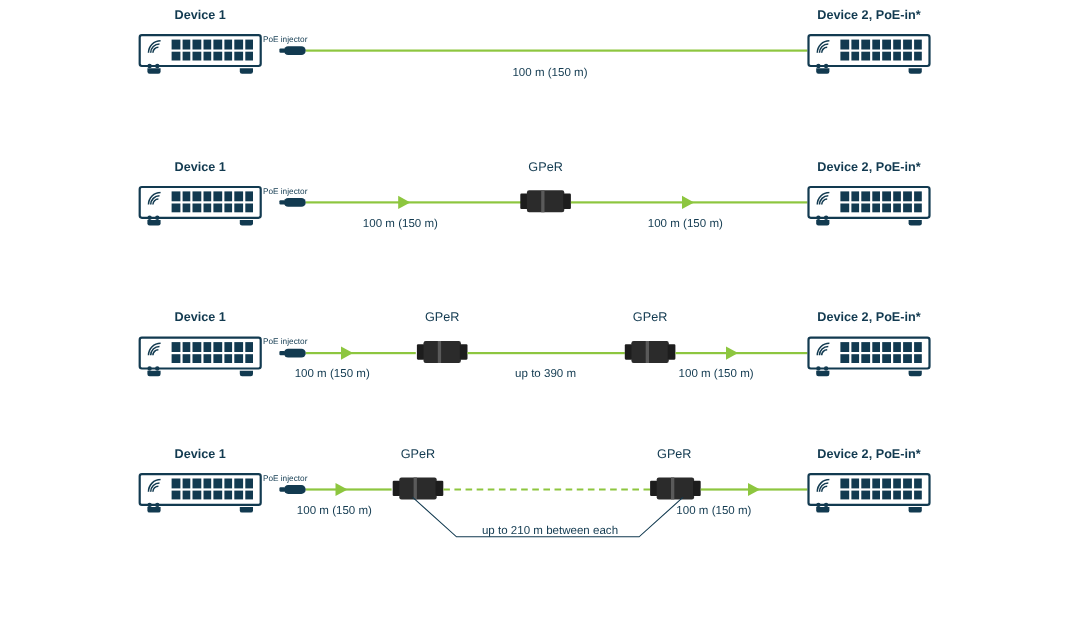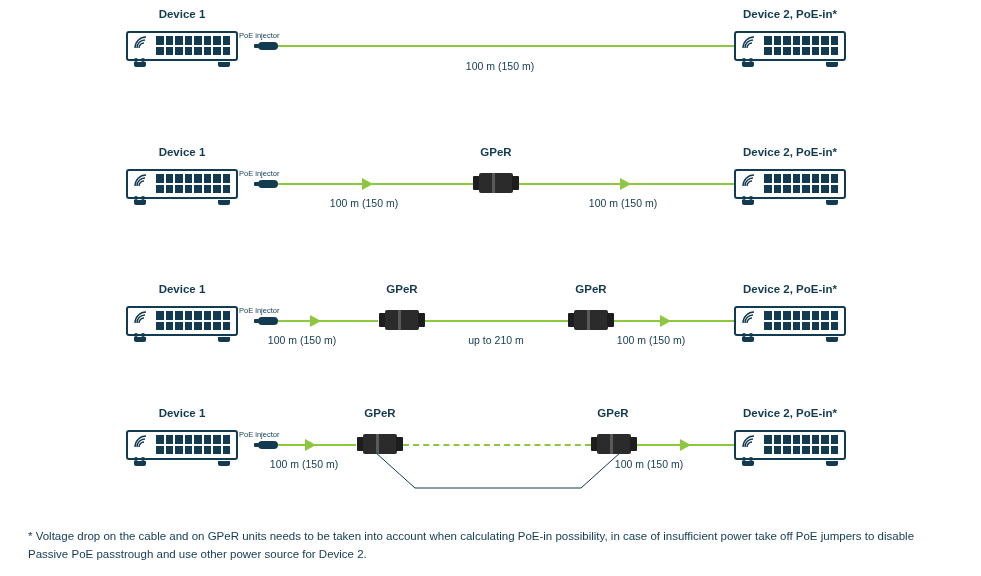--- a/index.html
+++ b/index.html
@@ -20,21 +20,21 @@
     position: absolute;
     font-size: 11.5px;
     font-weight: bold;
     color: #123a50;
     white-space: nowrap;
     text-align: center;
   }
   .gper-label {
     position: absolute;
     font-size: 11.5px;
-    font-weight: bold;
+    font-weight: normal;
     color: #123a50;
     white-space: nowrap;
     text-align: center;
   }
   .poe-label {
     position: absolute;
     font-size: 7.5px;
     color: #123a50;
     white-space: nowrap;
   }
@@ -398,21 +398,21 @@
   <div class="arrow" style="left:310px; top:315px;"></div>
   <div class="dist-label" style="left:240px; top:334px; width:124px;">100 m (150 m)</div>
 
   <div class="gper" style="left:379px; top:310px;">
     <div class="cap-l"></div>
     <div class="blk"></div>
     <div class="cap-r"></div>
   </div>
 
   <div class="cable" style="left:425px; top:320px; width:143px;"></div>
-  <div class="dist-label" style="left:434px; top:334px; width:124px;">up to 210 m</div>
+  <div class="dist-label" style="left:434px; top:334px; width:124px;">up to 390 m</div>
 
   <div class="gper" style="left:568px; top:310px;">
     <div class="cap-l"></div>
     <div class="blk"></div>
     <div class="cap-r"></div>
   </div>
 
   <div class="cable" style="left:614px; top:320px; width:120px;"></div>
   <div class="arrow" style="left:660px; top:315px;"></div>
   <div class="dist-label" style="left:589px; top:334px; width:124px;">100 m (150 m)</div>
@@ -510,20 +510,21 @@
   </div>
 
   <div class="cable" style="left:637px; top:444px; width:97px;"></div>
   <div class="arrow" style="left:680px; top:439px;"></div>
   <div class="dist-label" style="left:587px; top:458px; width:124px;">100 m (150 m)</div>
 
   <svg class="bracket" style="left:373px; top:452px; width:250px; height:40px;" viewBox="0 0 250 40">
     <path d="M2 0 L42 36 L208 36 L248 0" fill="none" stroke="#123a50" stroke-width="1"></path>
   </svg>
 
+  <div class="note-label" style="left:395px; top:475px; width:210px;">up to 210 m between each</div>
 
   <div class="device" style="left:734px; top:430px;">
     <div class="body"></div>
     <svg class="wifi" viewBox="0 0 16 13">
       <path d="M2 12 A11 11 0 0 1 13 1" fill="none" stroke="#123a50" stroke-width="1.4"></path>
       <path d="M4 12 A8 8 0 0 1 12 4" fill="none" stroke="#123a50" stroke-width="1.4"></path>
       <path d="M6 12 A5 5 0 0 1 11 7" fill="none" stroke="#123a50" stroke-width="1.4"></path>
     </svg>
     <div class="dots">
         <i></i>
@@ -544,15 +545,14 @@
         <i></i>
         <i></i>
         <i></i>
         <i></i>
         <i></i>
     </div>
     <div class="foot l"></div>
     <div class="foot r"></div>
   </div>
 
-  <div class="footnote">* Voltage drop on the cable and on GPeR units needs to be taken into account when calculating PoE-in possibility, in case of insufficient power take off PoE jumpers to disable Passive PoE passtrough and use other power source for Device 2.</div>
 
 </div>
 
 </body></html>

